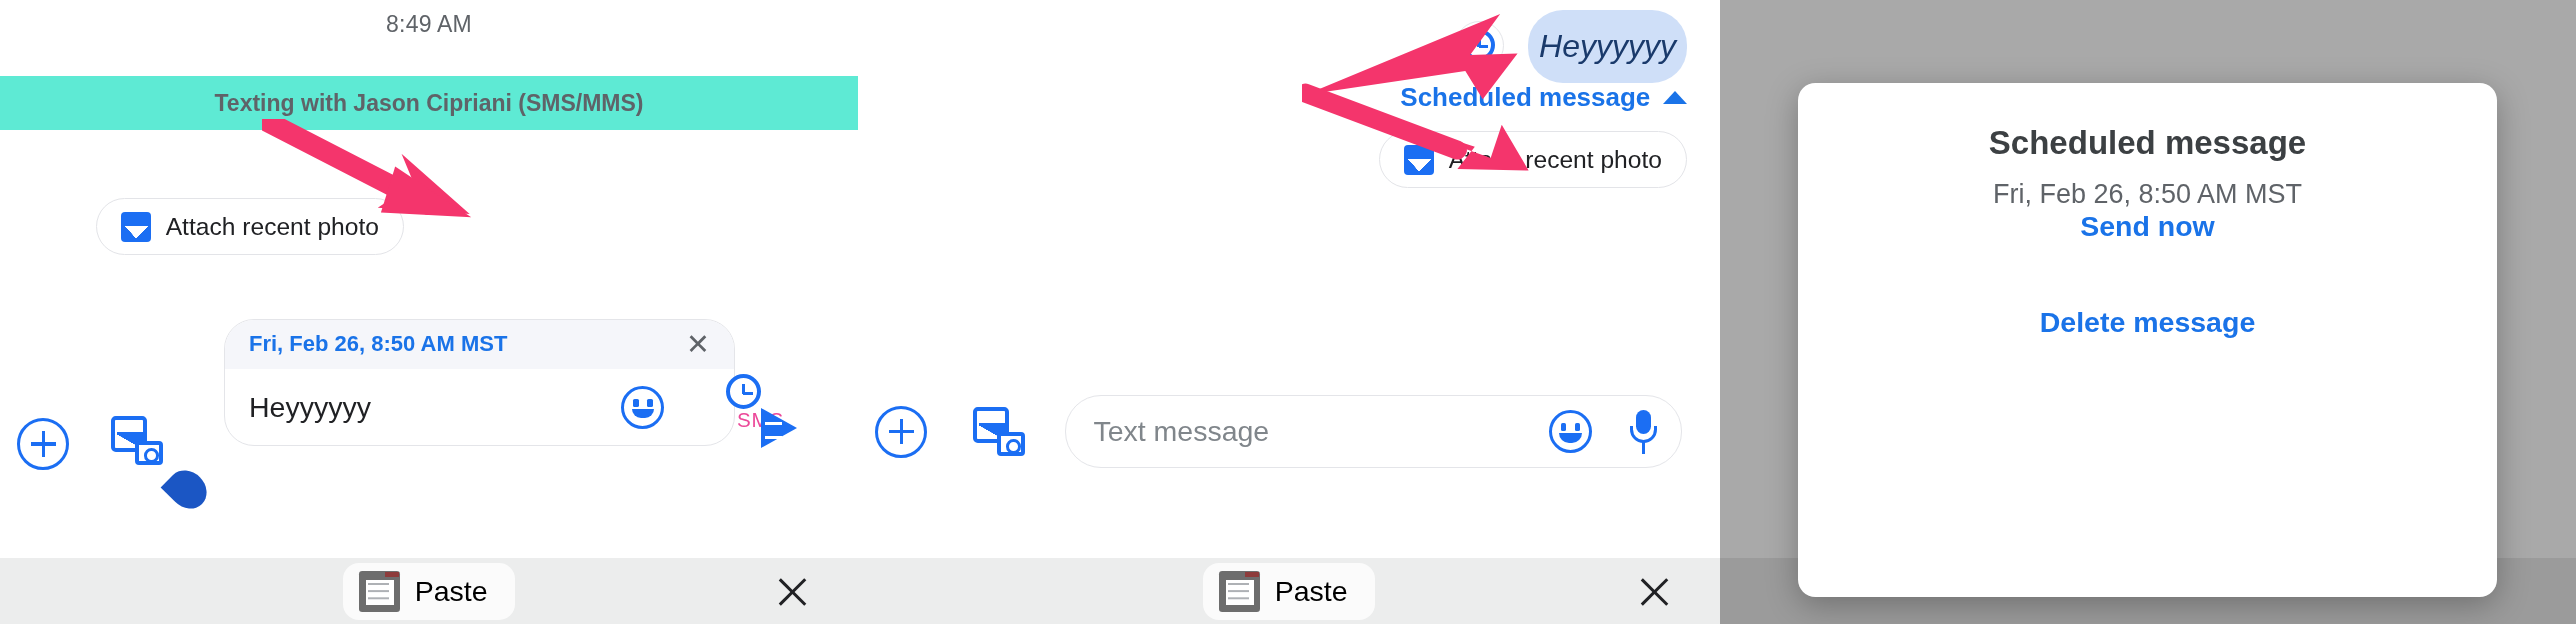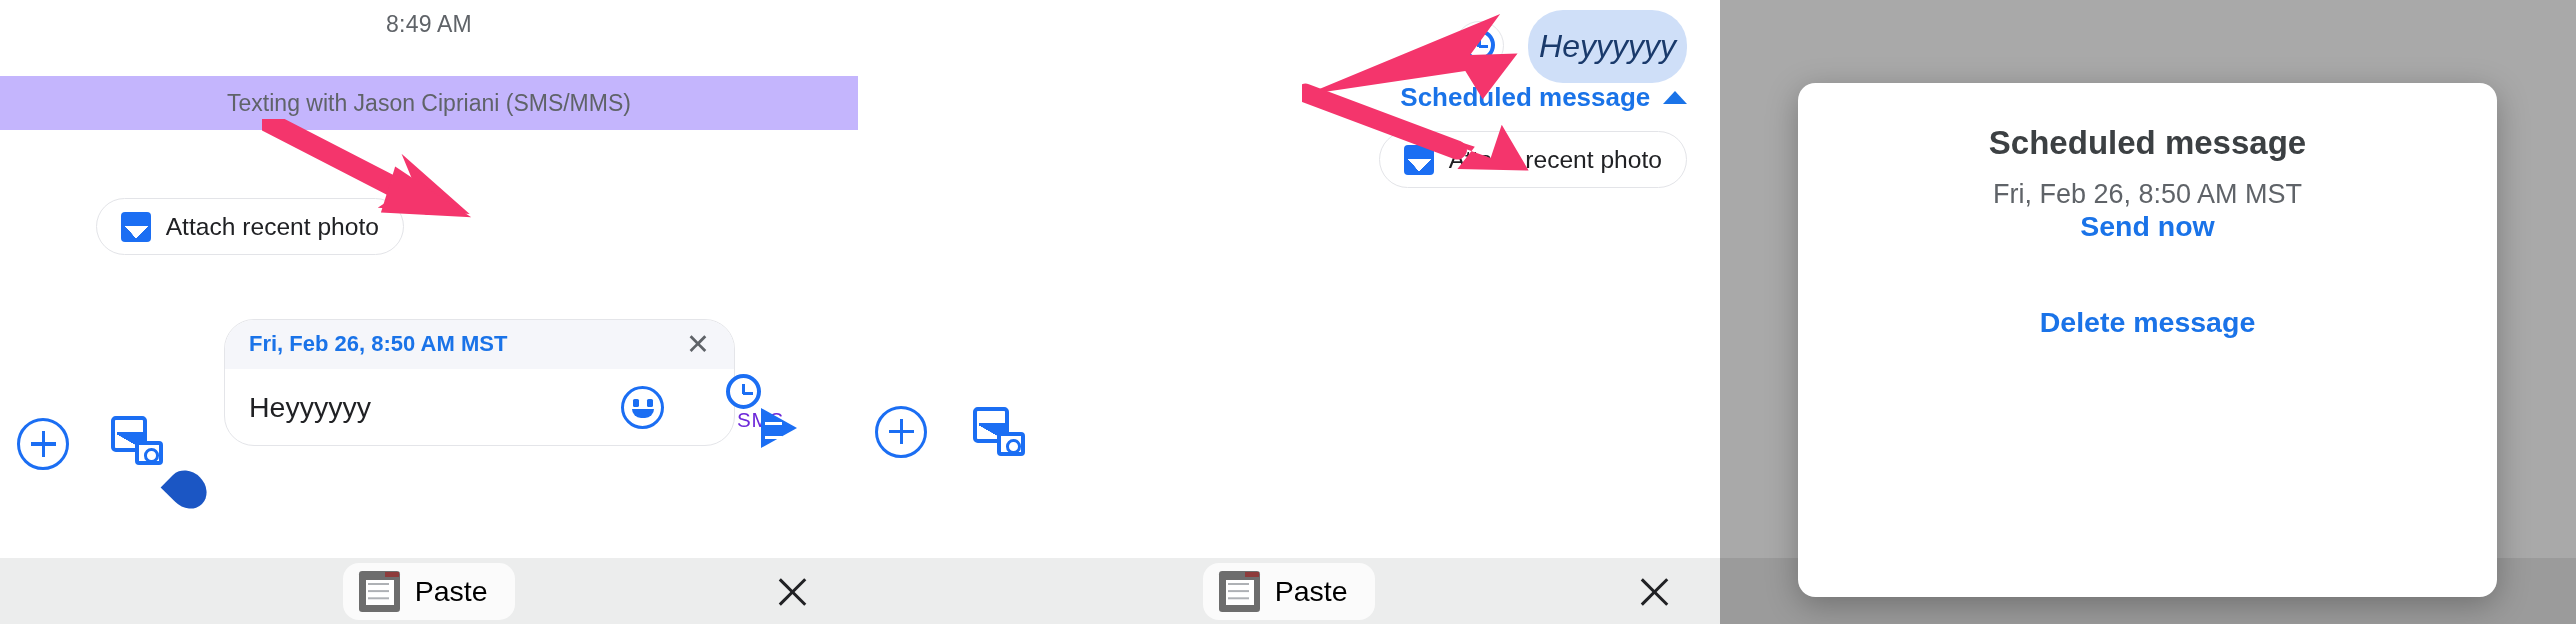--- a/index.html
+++ b/index.html
@@ -13,23 +13,23 @@
   .p2{width:862px;}
   .p3{width:856px;}
 
   
   .timestamp{
     position:absolute;width:100%;text-align:center;
     font-size:23px;color:#5f6368;letter-spacing:0.2px;
   }
   .sms-banner{
     position:absolute;left:0;width:100%;
-    background:#c4b5fd;color:#5f6368;
+    background:#5eead4;color:#5f6368;
     font-size:23px;text-align:right;
-    display:flex;align-items:center;justify-content:center;
+    display:flex;align-items:center;justify-content:center;font-weight:bold;
   }
   .chip{
     position:absolute;display:inline-flex;align-items:center;gap:14.3px;
     border:1.6px solid #e3e4e8;border-radius:38px;background:#fff;
     padding:12.7px 24px;font-size:24.6px;color:#202124;white-space:nowrap;
     box-sizing:border-box;
   }
   .chip .ph-icon{
     width:30px;height:30px;background:#1b6ef3;border-radius:4px;
     position:relative;overflow:hidden;flex:none;
@@ -97,21 +97,21 @@
   .sched-send .plane:after{
     content:"";position:absolute;left:-32px;top:-5.5px;width:17.4px;height:11px;
     border-top:3.2px solid #fff;border-bottom:3.2px solid #fff;
   }
   .sched-send .clock{
     position:absolute;right:0;bottom:-3.2px;width:35px;height:35px;
     border:4px solid #1b6ef3;border-radius:50%;background:#fff;box-sizing:border-box;
   }
   .sched-send .clock:before{content:"";position:absolute;left:12px;top:5.5px;width:3.2px;height:10.3px;background:#1b6ef3;}
   .sched-send .clock:after{content:"";position:absolute;left:13.5px;top:13.5px;width:9.5px;height:3.2px;background:#1b6ef3;}
-  .sched-send .lbl{font-size:20.6px;color:#6d28d9;letter-spacing:0.8px;margin-top:1.6px;}
+  .sched-send .lbl{font-size:20.6px;color:#ec4899;letter-spacing:0.8px;margin-top:1.6px;}
 
   
   .sched-wrap{
     position:absolute;border:1.6px solid #e4e5e9;border-radius:30px;background:#fff;
     box-sizing:border-box;overflow:hidden;
   }
   .sched-head{
     display:flex;align-items:center;justify-content:space-between;
     background:#f5f6fa;padding:9.5px 24px 11px 24px;
   }
@@ -272,20 +272,33 @@
       <span class="ph-icon"></span>
       <span>Attach recent photo</span>
     </div>
 
     <div class="composer" style="top:395px;height:73px;padding:0 38px 0 17.4px;box-sizing:border-box;">
       <span class="ic plus-ic"></span>
       <span class="ic gal-ic" style="margin-left:46px;">
         <span class="sheet"></span>
           <span class="cam"></span>
       </span>
+      <div class="field" style="margin-left:40px;height:73px;padding:0 24px 0 27px;">
+        <span class="ph" style="flex:1;">Text message</span>
+        <span class="ic emoji-ic">
+          <span class="e1"></span>
+            <span class="e2"></span>
+            <span class="mouth"></span>
+        </span>
+        <span class="ic mic-ic" style="margin-left:38px;">
+          <span class="cap"></span>
+            <span class="arc"></span>
+            <span class="stem"></span>
+        </span>
+      </div>
     </div>
 
     <svg class="arrow" style="left:444px;top:6.3px;" width="333" height="182" viewBox="0 0 420 230">
       <path d="M4 112 L250 10 L212 62 L272 60 L228 118 L206 82 Z" fill="#f4356c"></path>
       <path d="M16 112 L238 192 L252 150 L286 208 L196 206 L218 178 Z" fill="#f4356c"></path>
       <path d="M4 110 L196 182" stroke="#f4356c" stroke-width="24" stroke-linecap="round" fill="none"></path>
     </svg>
 
     <div class="paste-bar">
       <div class="paste-pill">

